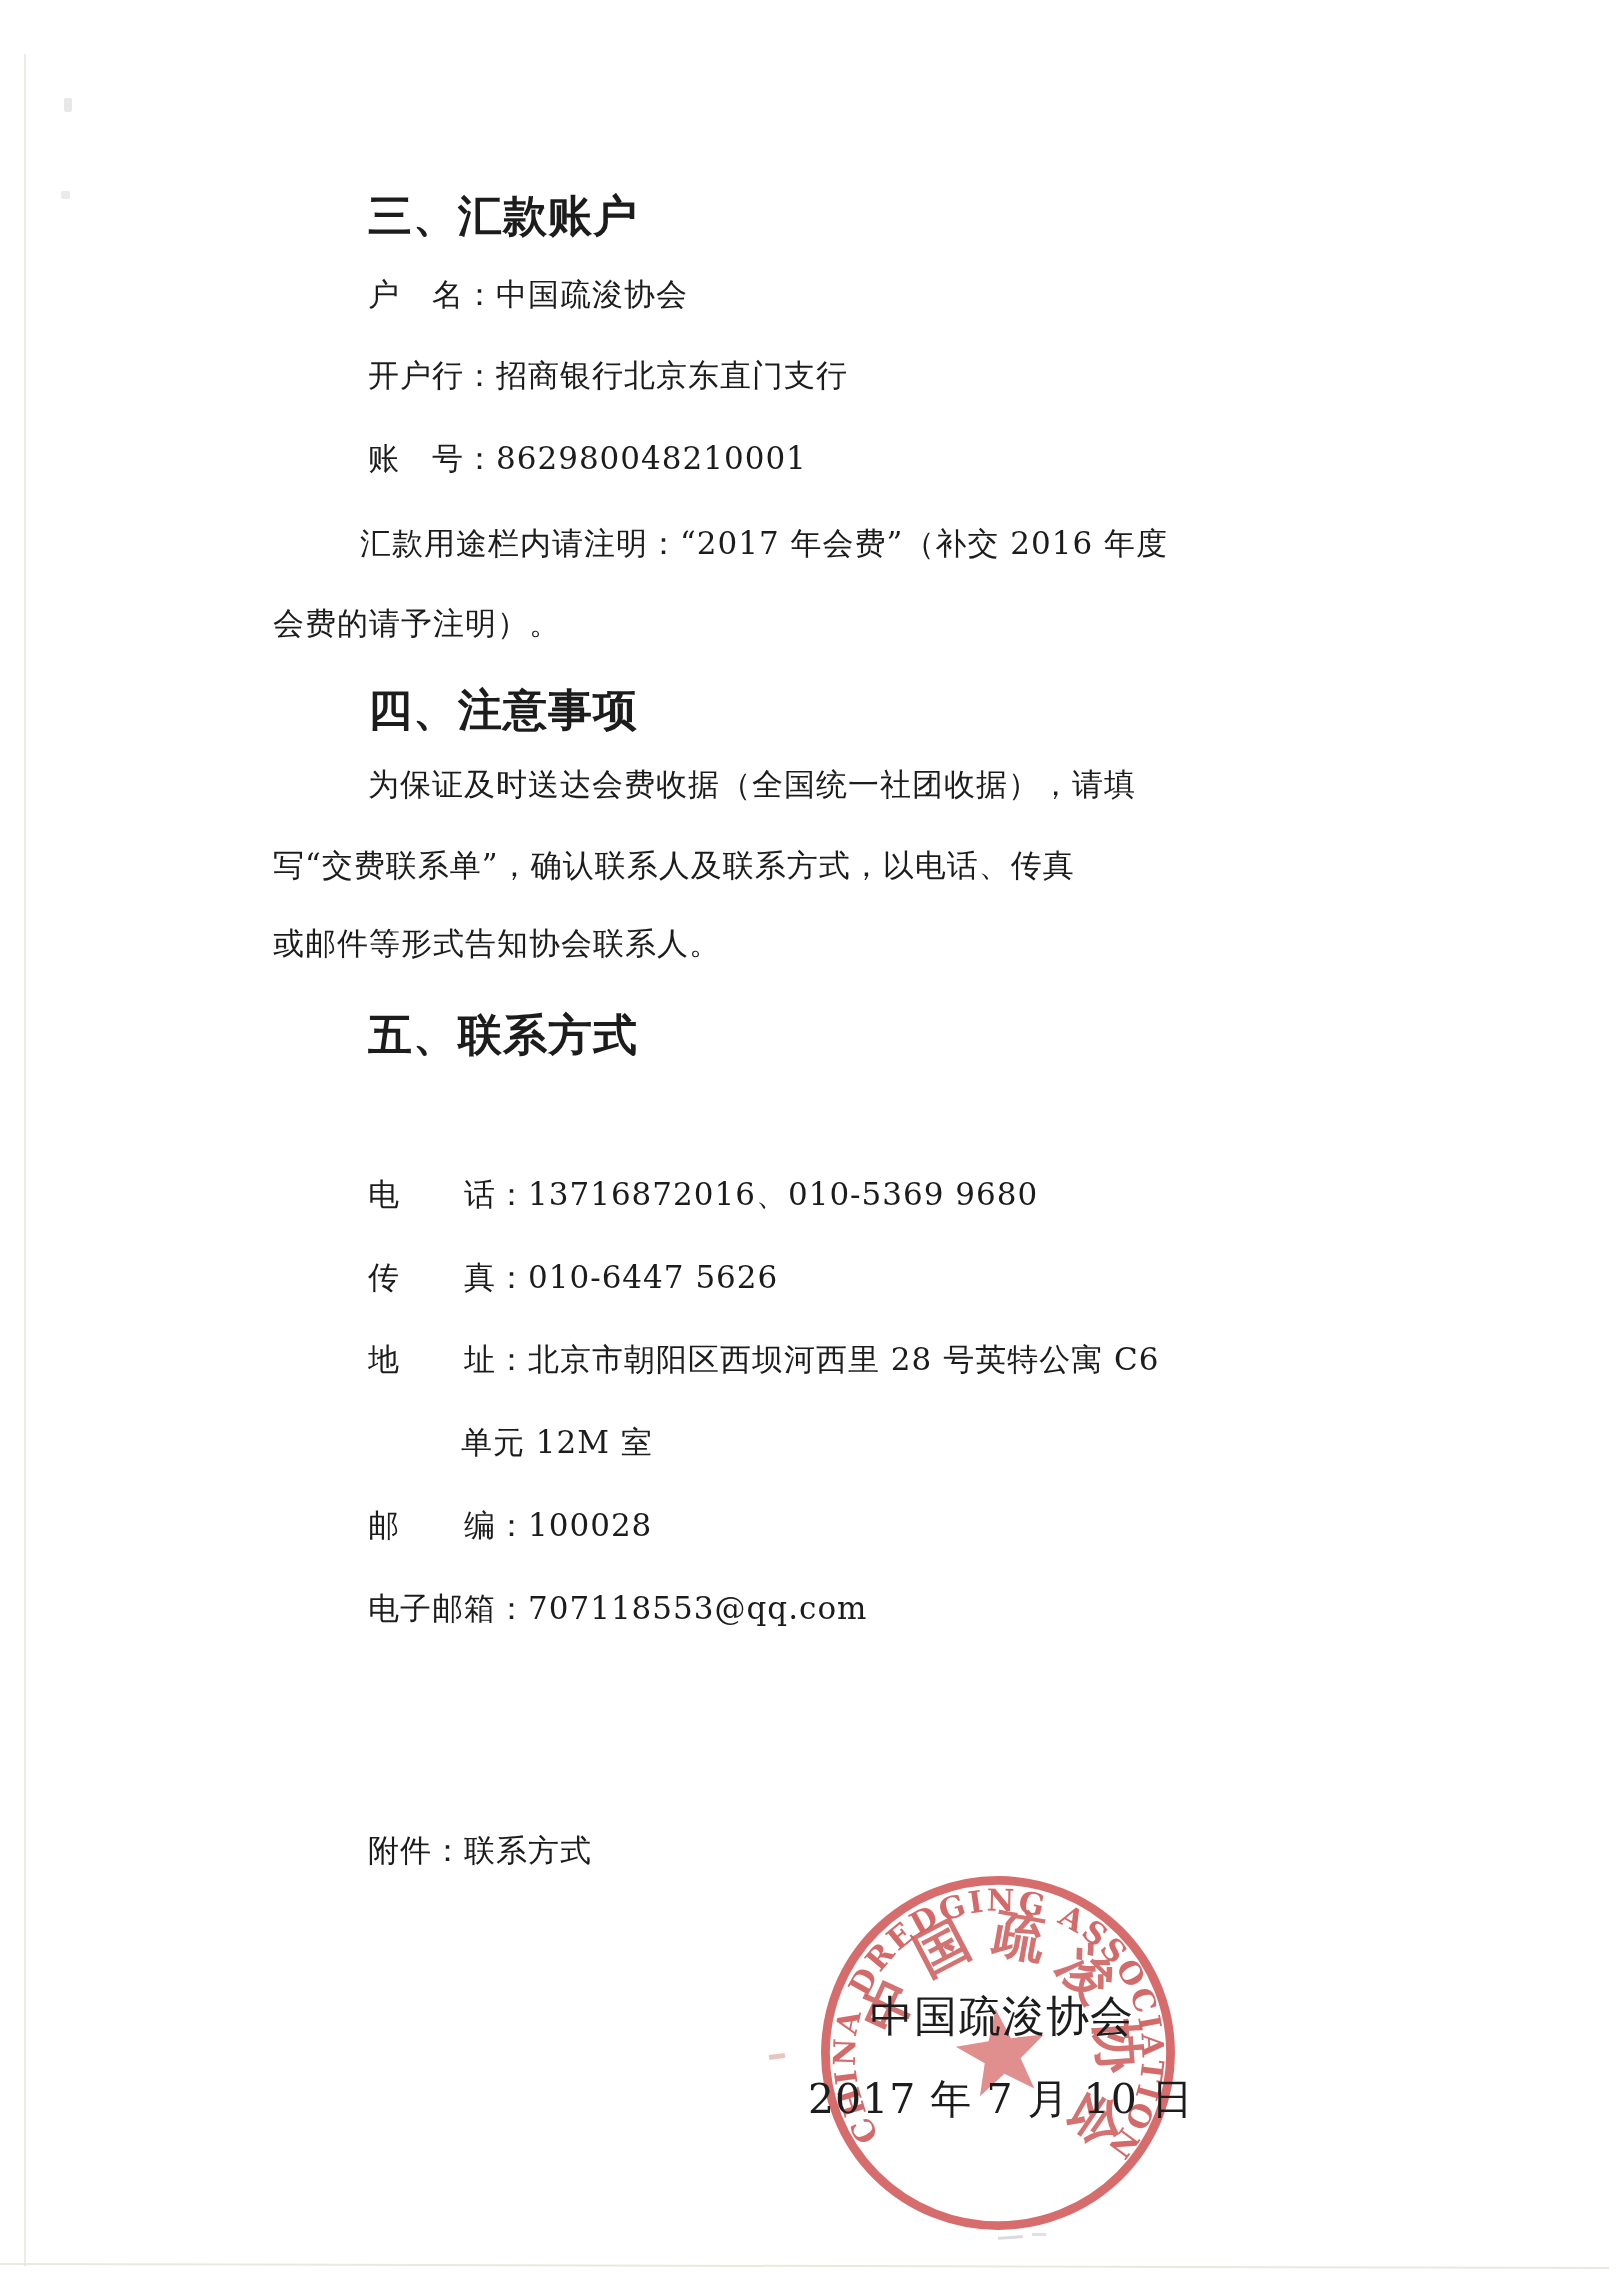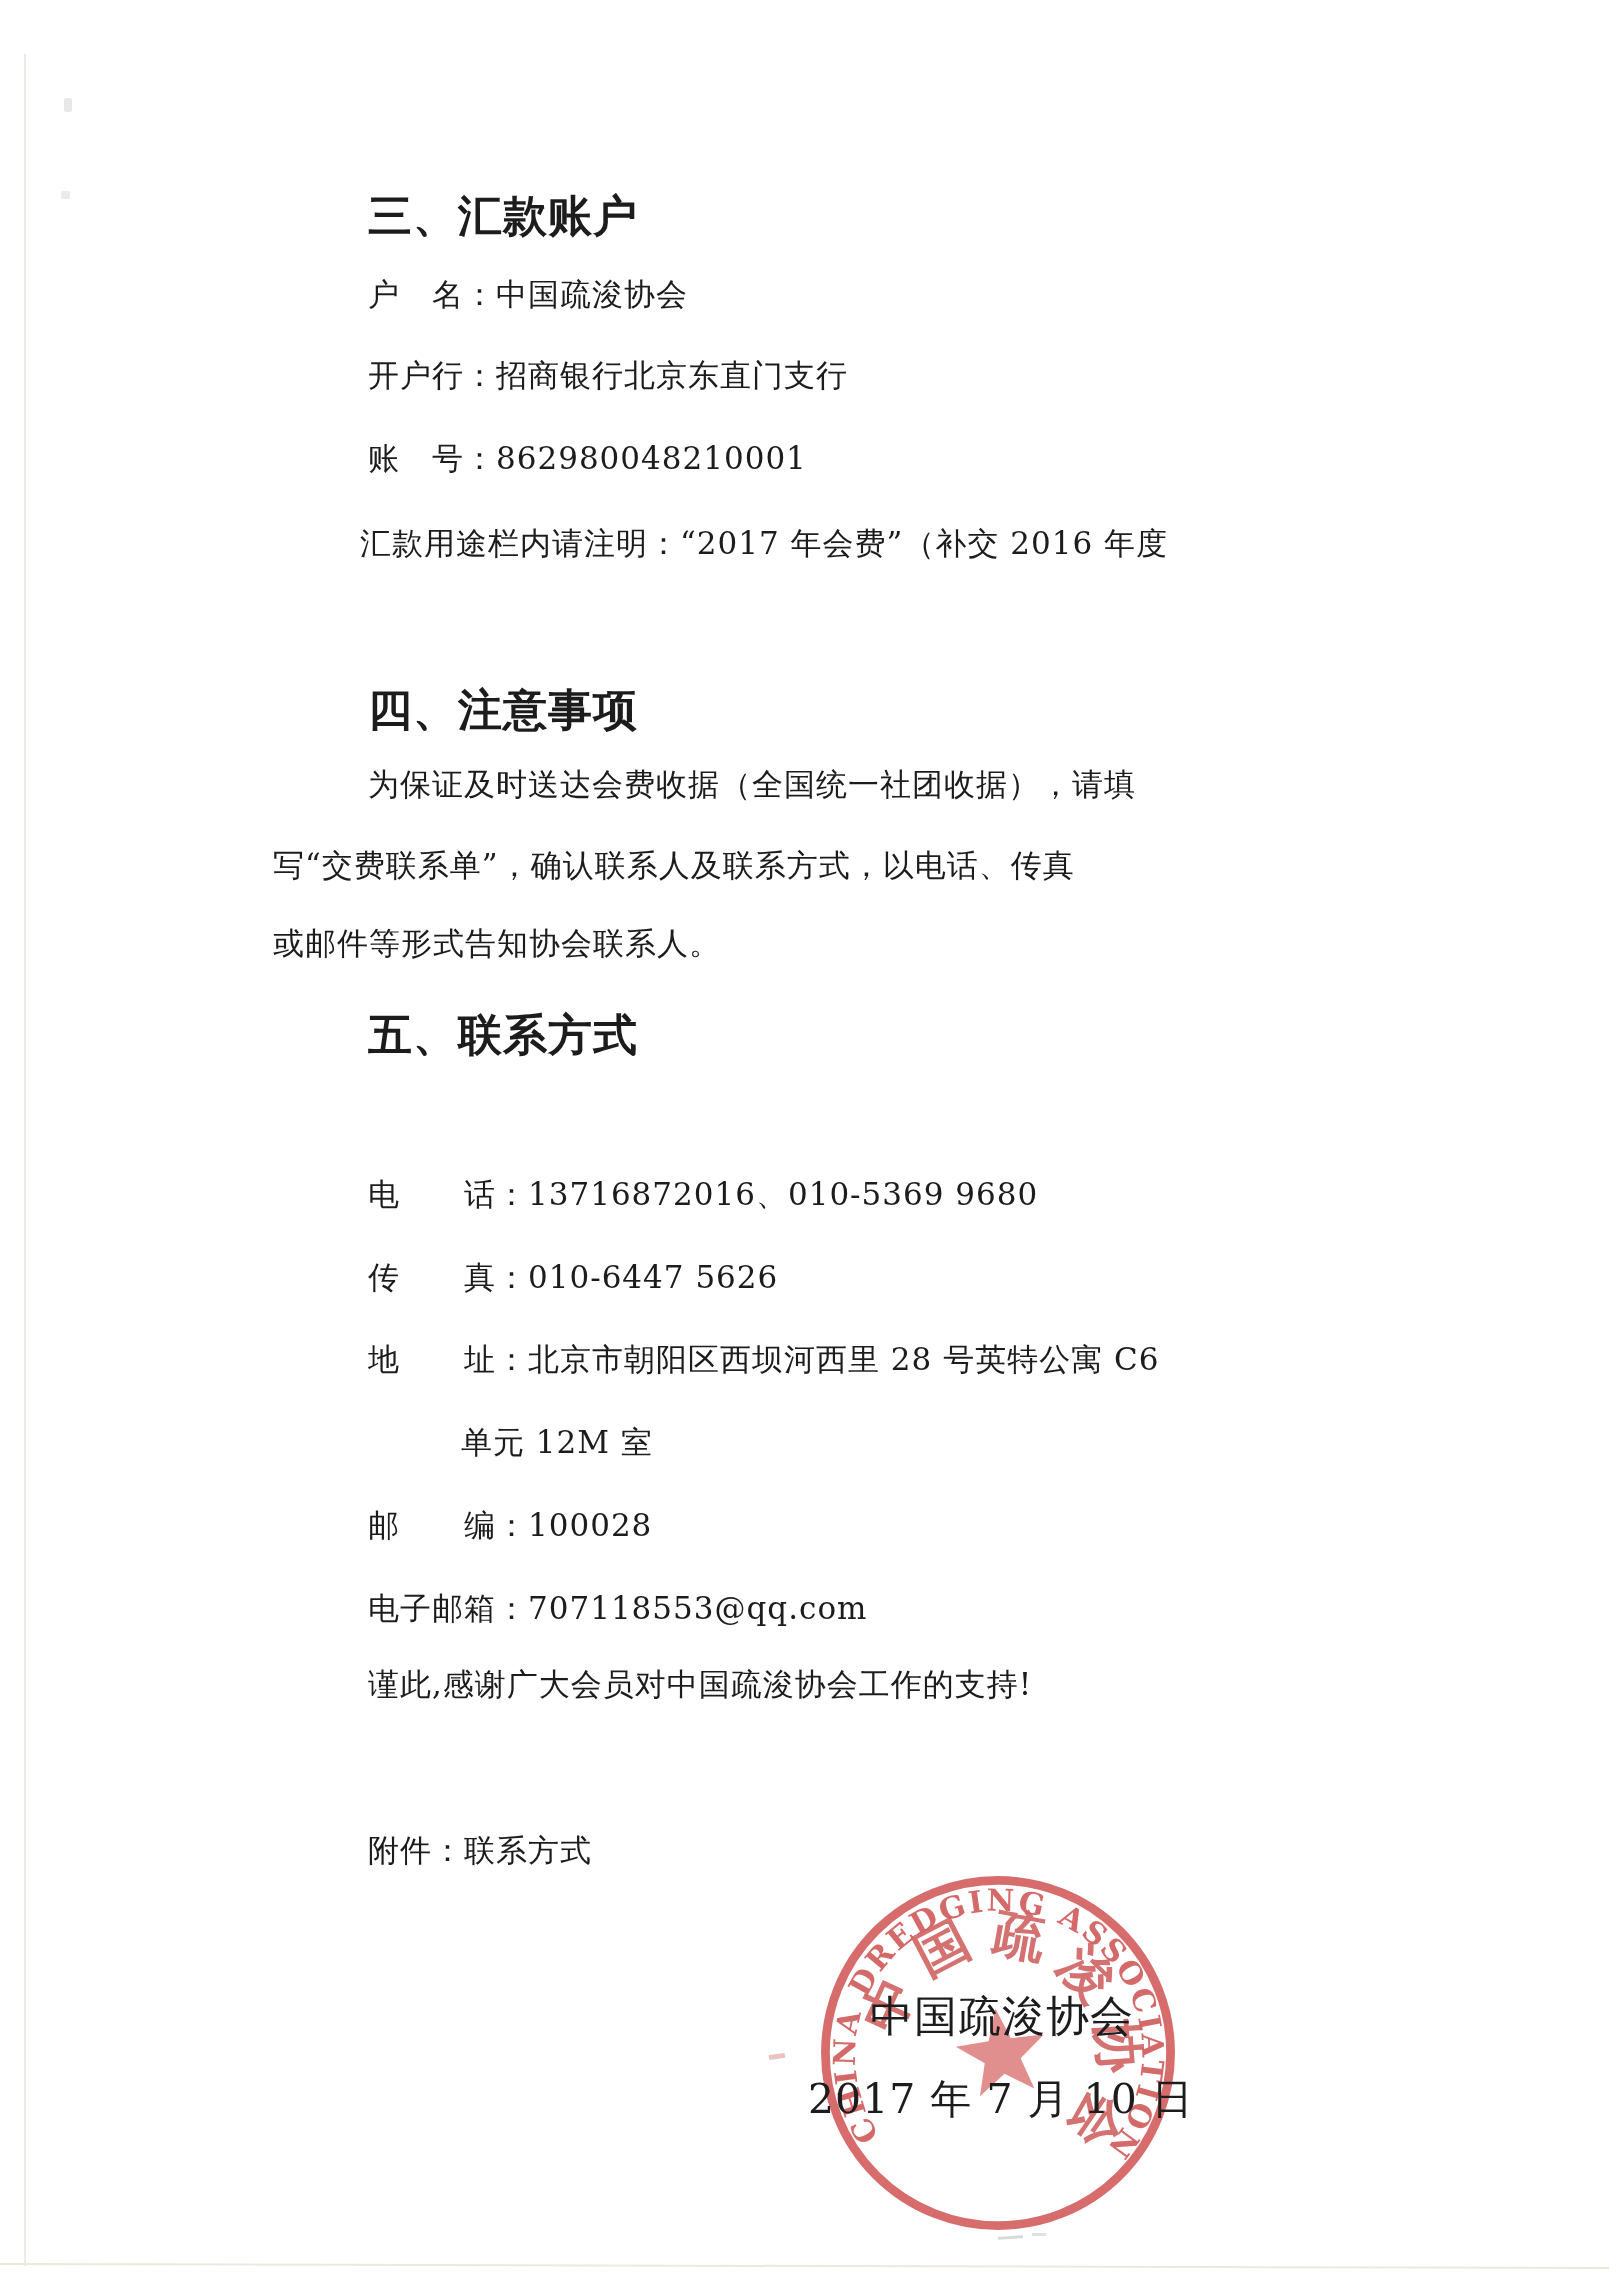--- a/index.html
+++ b/index.html
@@ -38,20 +38,21 @@
 
   <div class="line heading" style="top:190px;left:368px">三、汇款账户</div>
 
   <div class="line" style="top:276px;left:368px"><span>户　名：</span><span>中国疏浚协会</span></div>
 
   <div class="line" style="top:357px;left:368px"><span>开户行：</span><span>招商银行北京东直门支行</span></div>
 
   <div class="line" style="top:440px;left:368px"><span>账　号：</span><span>862980048210001</span></div>
 
   <div class="line" style="top:525px;left:360px">汇款用途栏内请注明：“2017 年会费”（补交 2016 年度</div>
+  <div class="line" style="top:605px;left:273px">会费的请予注明）。</div>
 
   <div class="line heading" style="top:684px;left:368px">四、注意事项</div>
   <div class="line" style="top:766px;left:368px">为保证及时送达会费收据（全国统一社团收据），请填</div>
   <div class="line" style="top:925px;left:273px">或邮件等形式告知协会联系人。</div>
   <div class="line" style="top:847px;left:273px">写“交费联系单”，确认联系人及联系方式，以电话、传真</div>
 
   <div class="line heading" style="top:1009px;left:368px">五、联系方式</div>
 
 
   <div class="line" style="top:1176px;left:368px"><span>电　　话：</span><span>13716872016、010-5369 9680</span></div>
@@ -59,21 +60,20 @@
   <div class="line" style="top:1259px;left:368px"><span>传　　真：</span><span>010-6447 5626</span></div>
 
   <div class="line" style="top:1341px;left:368px"><span>地　　址：</span><span>北京市朝阳区西坝河西里 28 号英特公寓 C6</span></div>
 
   <div class="line" style="top:1424px;left:461px">单元 12M 室</div>
 
   <div class="line" style="top:1507px;left:368px"><span>邮　　编：</span><span>100028</span></div>
 
   <div class="line" style="top:1590px;left:368px"><span>电子邮箱：</span><span>707118553@qq.com</span></div>
 
-  <div class="line" style="top:1666px;left:368px">谨此,感谢广大会员对中国疏浚协会工作的支持!</div>
   <div class="line" style="top:1832px;left:368px">附件：联系方式</div>
 
   <div class="stamp">
     <svg width="468" height="468" viewBox="0 0 480 480">
       <g opacity="0.88">
         <circle cx="240" cy="240" r="177" fill="none" stroke="#d25858" stroke-width="9"></circle>
         <path id="ringPath" d="M 118.8 324.9 A 148 148 0 0 1 361.2 155.1 A 148 148 0 0 1 348.2 340.9" fill="none"></path>
         <text font-family="DejaVu Serif, Liberation Serif, serif" font-size="31" font-weight="600" fill="#cf5555" letter-spacing="4">
           <textPath href="#ringPath" startOffset="0" textLength="660">CHINA DREDGING ASSOCIATION</textPath>
         </text>

